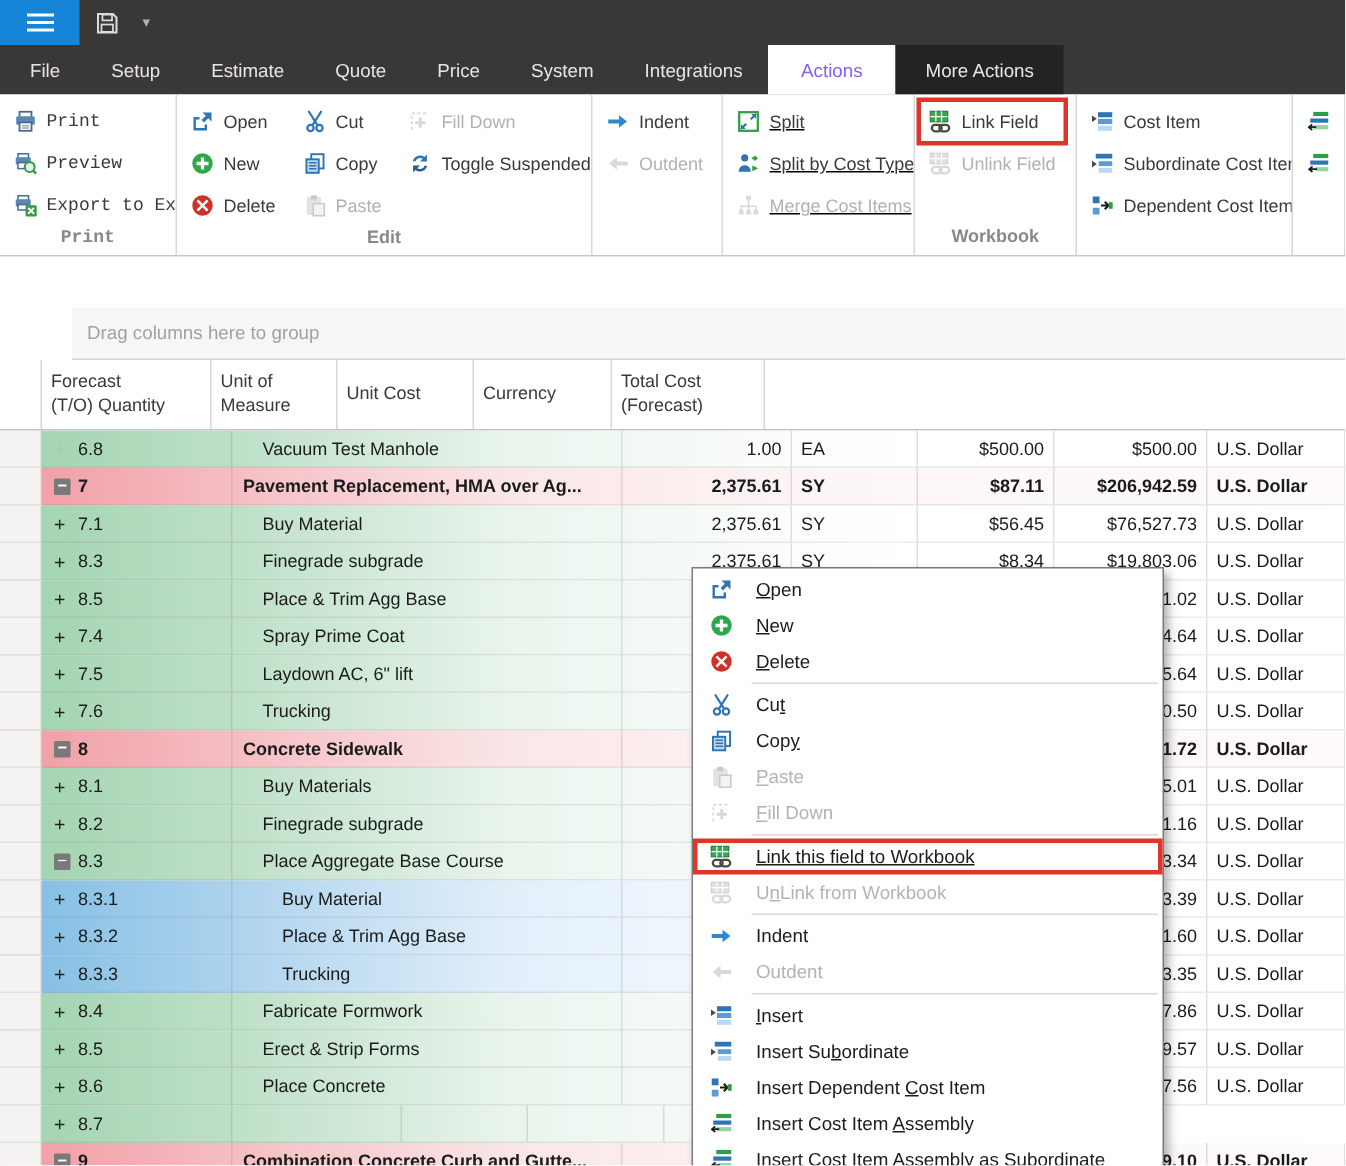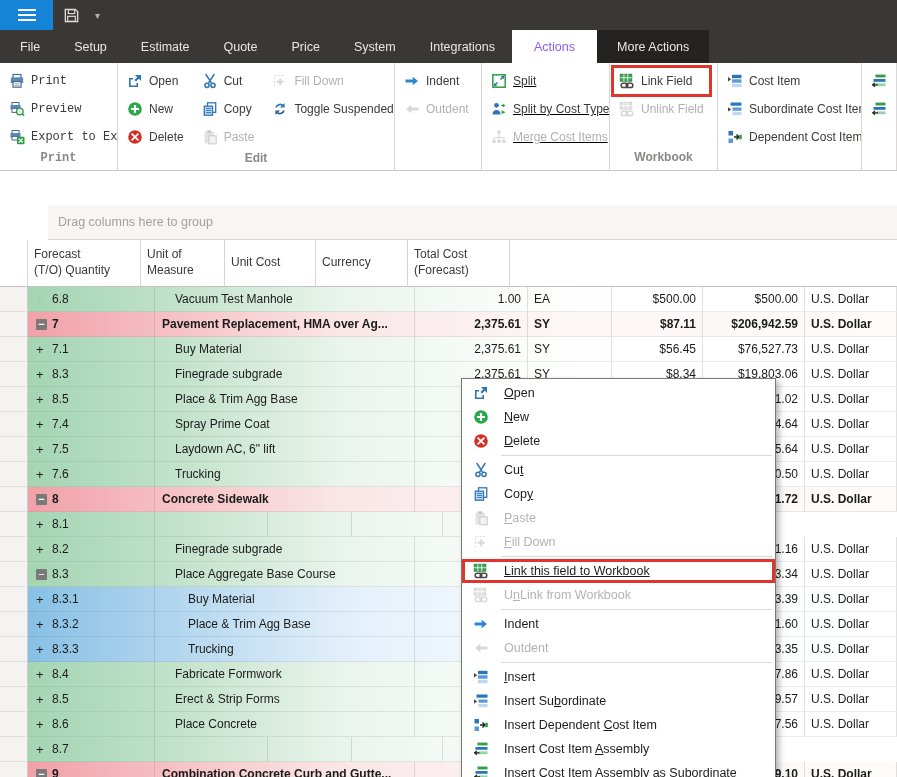--- a/index.html
+++ b/index.html
@@ -480,20 +480,21 @@
         <div class="gcell num" style="width: 91px;"></div>
         <div class="gcell num" style="width: 102px;">1.72</div>
         <div class="gcell" style="width: 92px;">U.S. Dollar</div>
       </div>
       <div class="grow green">
         <div class="gcell indicator" style="width: 28px;"></div>
         <div class="gcell" style="width: 127px; padding-left: 8px;">
           <span class="expand">+</span>
           <span>8.1</span>
         </div>
+        <div class="gcell" style="width: 260px; padding-left: 20px;">Buy Materials</div>
         <div class="gcell num" style="width: 113px;"></div>
         <div class="gcell" style="width: 84px;"></div>
         <div class="gcell num" style="width: 91px;"></div>
         <div class="gcell num" style="width: 102px;">5.01</div>
         <div class="gcell" style="width: 92px;">U.S. Dollar</div>
       </div>
       <div class="grow green">
         <div class="gcell indicator" style="width: 28px;"></div>
         <div class="gcell" style="width: 127px; padding-left: 8px;">
           <span class="expand">+</span>

